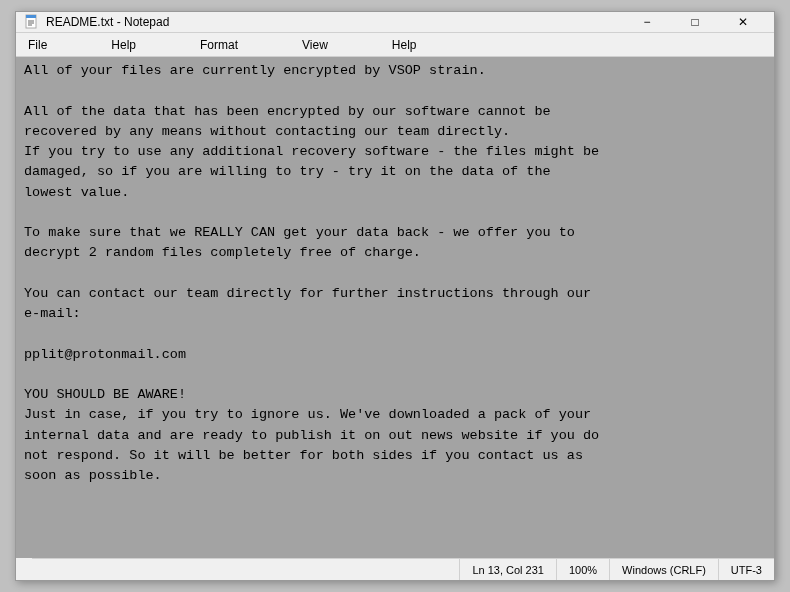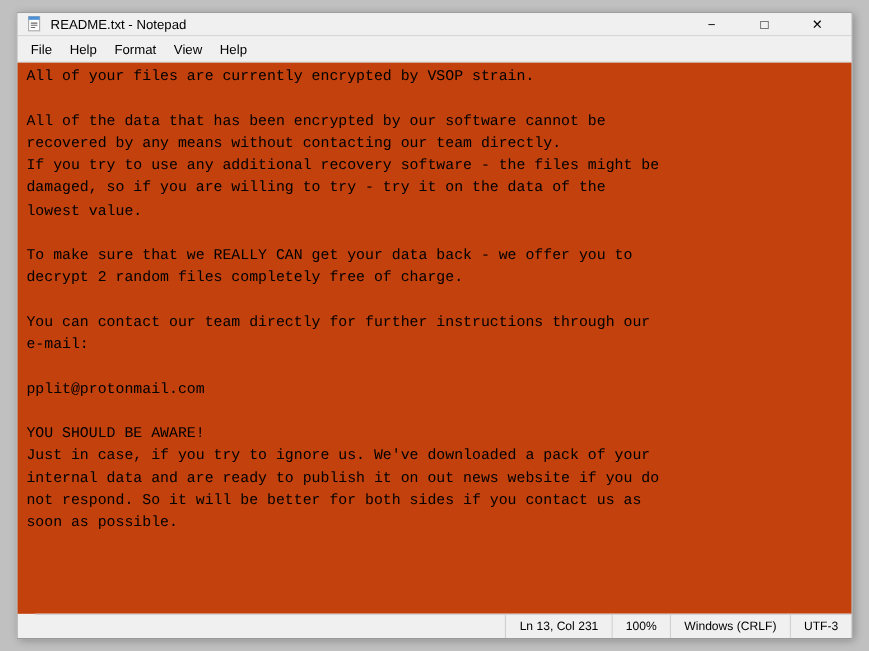--- a/index.html
+++ b/index.html
@@ -70,34 +70,35 @@
     }
 
     .menu-bar {
       height: 24px;
       background: #f0f0f0;
       display: flex;
       align-items: center;
       padding: 0 4px;
       border-bottom: 1px solid #d0d0d0;
       flex-shrink: 0;
+      gap: 48px;
     }
 
     .menu-item {
       padding: 2px 8px;
       font-size: 12px;
       cursor: pointer;
       color: #000;
     }
 
     .editor-area {
       flex: 1;
       display: flex;
       overflow: hidden;
-      background: #c2410c;
+      background: #a3a3a3;
     }
 
     .content-wrapper {
       flex: 1;
       overflow-y: scroll;
       overflow-x: auto;
       padding: 4px 8px;
     }
 
     .content-wrapper::-webkit-scrollbar {

